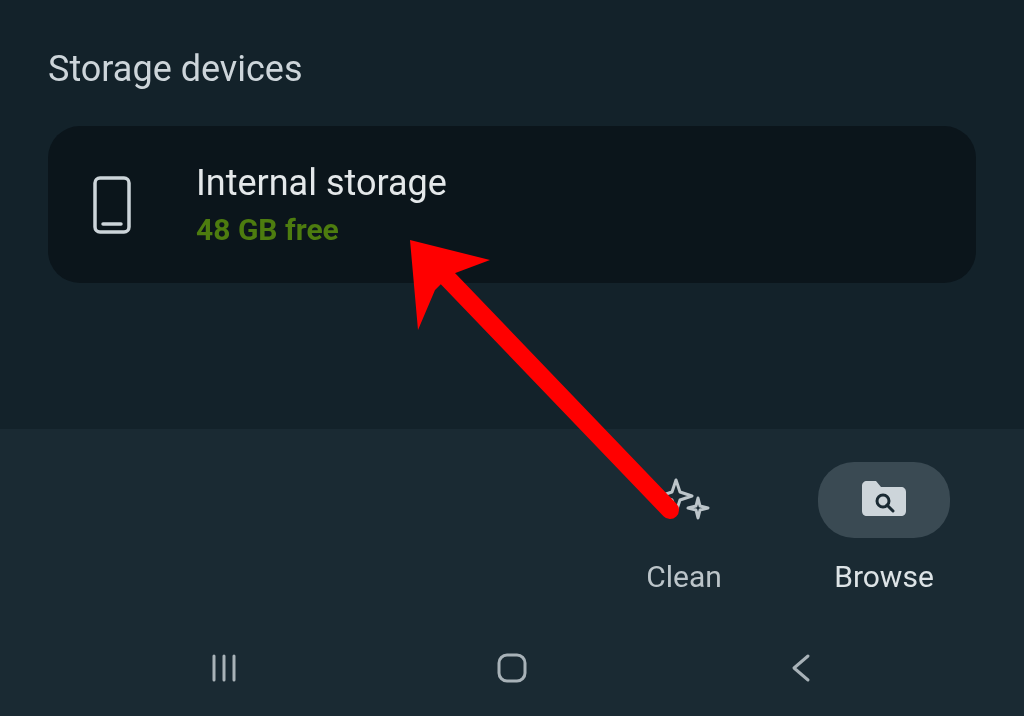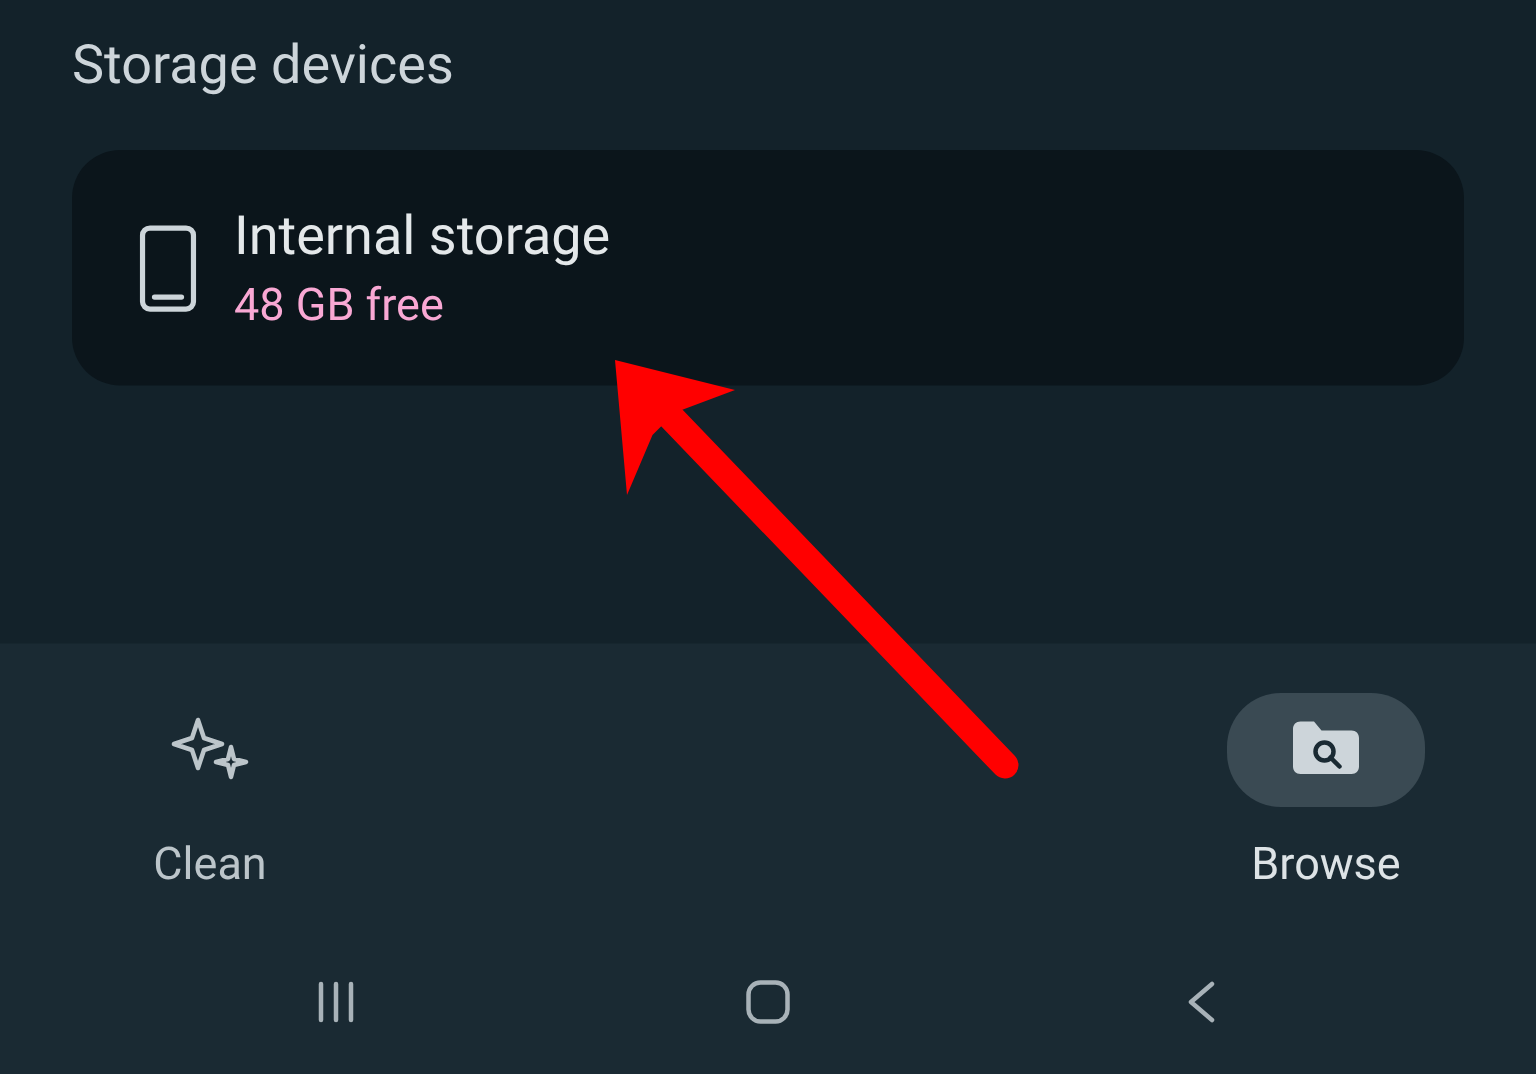--- a/index.html
+++ b/index.html
@@ -10,35 +10,35 @@
     body {
       width: 1024px;
       height: 716px;
       background: #13222a;
       font-family: -apple-system, BlinkMacSystemFont, 'Segoe UI', Roboto, sans-serif;
       color: #cdd5da;
       position: relative;
       overflow: hidden;
     }
     .top-section {
-      padding: 22px 48px 0 48px;
+      padding: 48px 48px 0 48px;
     }
     .section-title {
       font-size: 36px;
       font-weight: 400;
       color: #cdd5da;
       margin-bottom: 36px;
     }
     .storage-card {
       background: #0b151b;
       border-radius: 32px;
       padding: 36px 44px;
       display: flex;
       align-items: center;
-      gap: 24px;
+      gap: 64px;
       cursor: pointer;
     }
     .phone-icon {
       width: 40px;
       height: 60px;
       display: flex;
       align-items: center;
       justify-content: center;
     }
     .storage-text {
@@ -46,34 +46,34 @@
       flex-direction: column;
       gap: 8px;
     }
     .storage-title {
       font-size: 36px;
       font-weight: 400;
       color: #e4e8ea;
     }
     .storage-subtitle {
       font-size: 30px;
-      font-weight: 400;
-      color: #f9a8d4;
+      font-weight: 700;
+      color: #4d7c0f;
     }
     .bottom-section {
       position: absolute;
       bottom: 0;
       left: 0;
       right: 0;
       background: #1a2a33;
       padding-top: 36px;
     }
     .tabs {
       display: flex;
-      justify-content: space-between;
+      justify-content: flex-end;
       align-items: flex-start;
       padding: 0 40px 30px 40px;
     }
     .tab {
       display: flex;
       flex-direction: column;
       align-items: center;
       gap: 24px;
       cursor: pointer;
       min-width: 200px;

